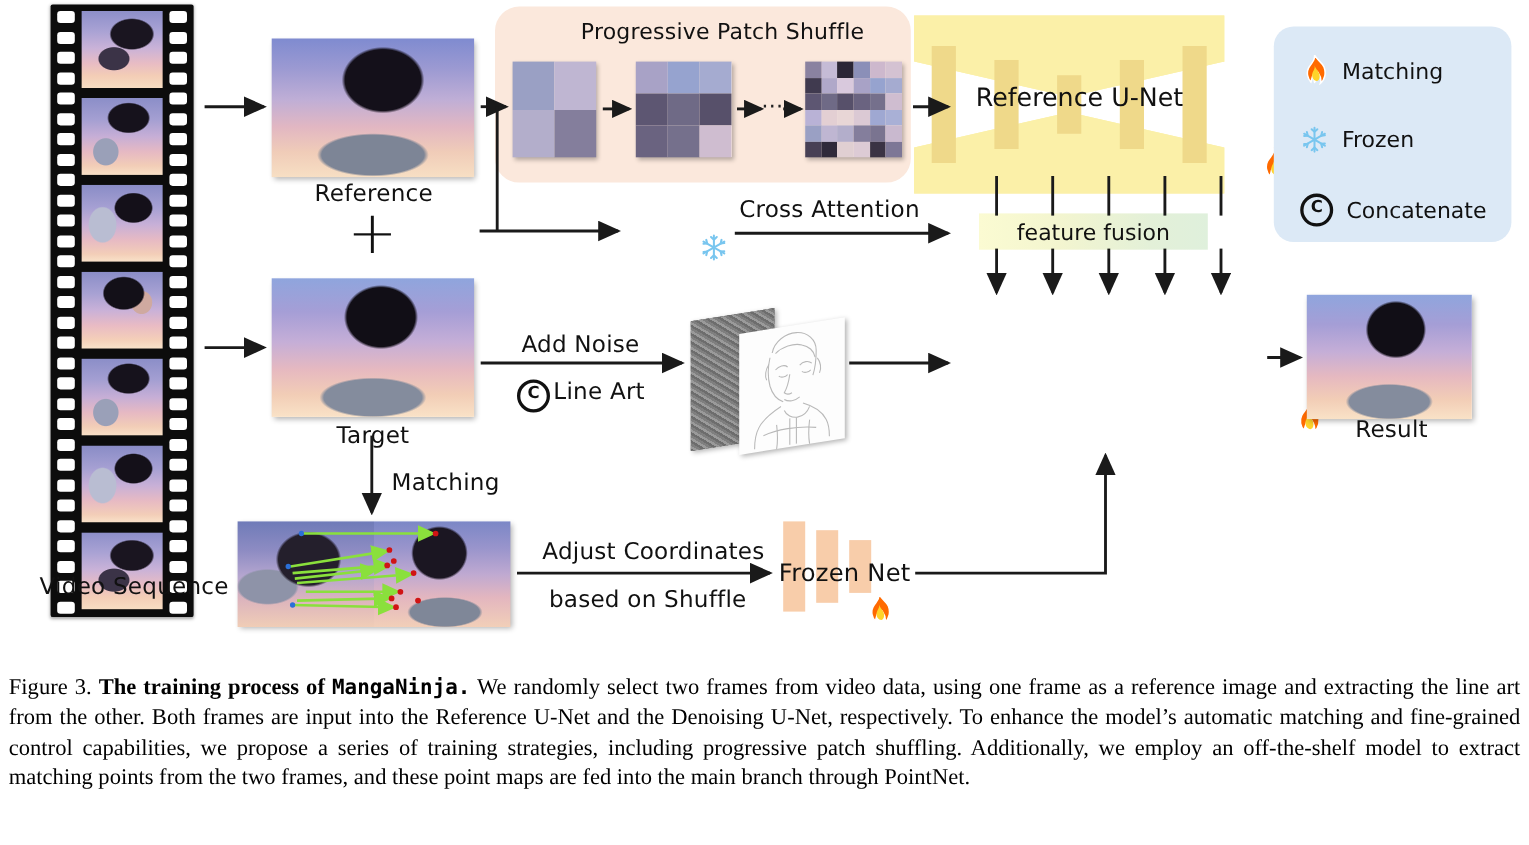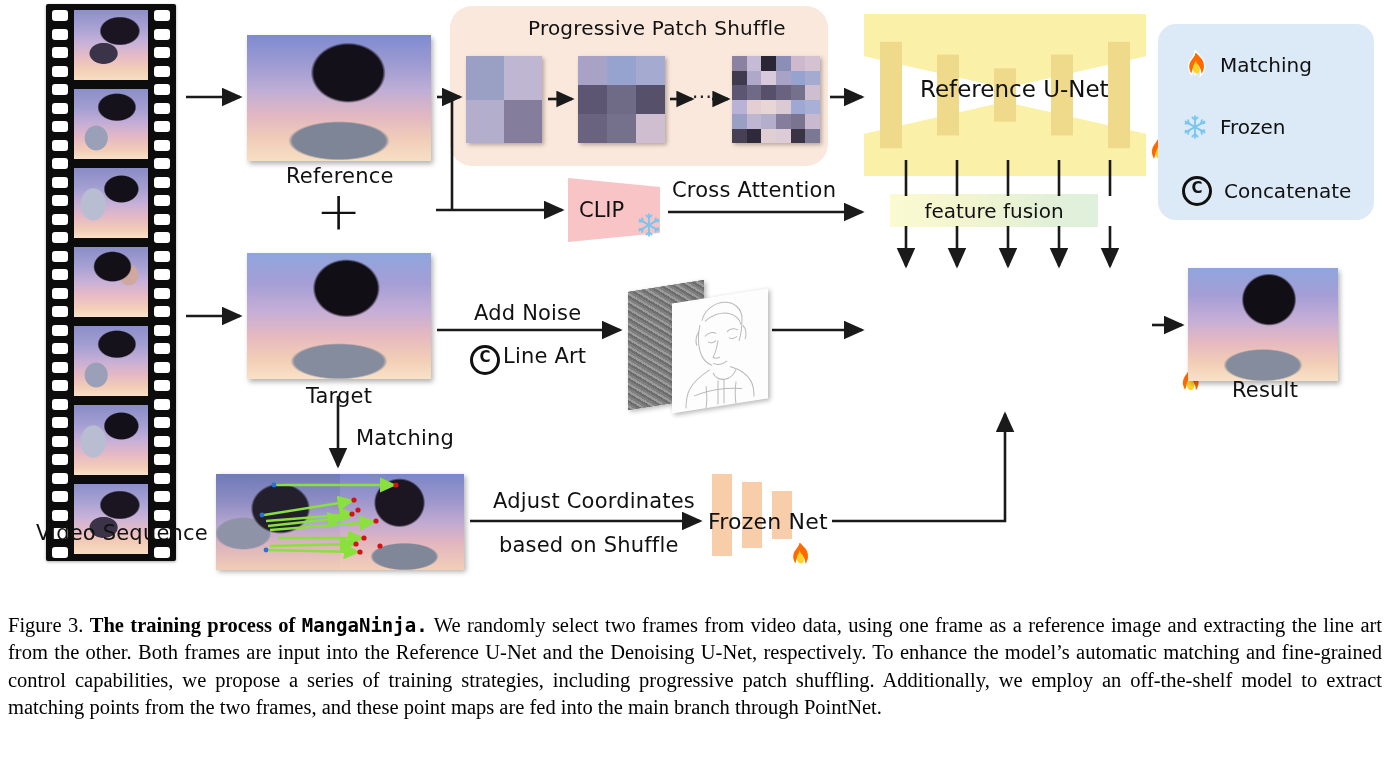--- a/index.html
+++ b/index.html
@@ -60,21 +60,21 @@
   .p{width:100%;height:100%;}
 
   #legend{left:1158px;top:24px;width:216px;height:196px;background:#dce9f6;border-radius:18px;}
   .legrow{position:absolute;left:24px;display:flex;align-items:center;gap:12px;}
   .legtxt{font-size:20px;color:#111;}
 
   
   .unet{position:absolute;}
   .unet svg{position:absolute;left:0;top:0;}
   .unetlabel{position:absolute;font-size:23px;color:#111;white-space:nowrap;}
-  #refunet{left:860px;top:10px;width:290px;height:170px;}
+  #refunet{left:827px;top:10px;width:290px;height:170px;}
   #denunet{left:860px;top:245px;width:290px;height:165px;}
   #ffbar{left:890px;top:194px;width:208px;height:33px;
          background:linear-gradient(90deg,#fbfbd2 0%,#f3f5cf 35%,#e3f0d8 75%,#dff0dc 100%);
          display:flex;align-items:center;justify-content:center;}
   #ffbar span{font-size:20px;color:#111;}
 
   
   #clip{left:568px;top:178px;width:92px;height:64px;}
   #clip .shape{position:absolute;inset:0;background:#f8c4c6;
         clip-path:polygon(0% 0%,100% 14%,100% 86%,0% 100%);}
@@ -287,24 +287,20 @@
       <div class="p" style="background: rgb(71, 64, 85);"></div>
       <div class="p" style="background: rgb(47, 42, 58);"></div>
       <div class="p" style="background: rgb(224, 207, 210);"></div>
       <div class="p" style="background: rgb(221, 203, 213);"></div>
       <div class="p" style="background: rgb(58, 51, 68);"></div>
       <div class="p" style="background: rgb(125, 119, 150);"></div>
     </div>
   <div class="abs lbl" style="left:692px;top:84px;font-size:20px;color:#222;">⋯</div>
 
   
-  <div class="abs" id="clip">
-    <div class="shape"></div>
-    <div class="t">CLIP</div>
-  </div>
   <span class="abs snow" style="left:636px;top:212px;">
     <svg width="26" height="26" viewBox="0 0 24 24">
       <g stroke="#79c6ef" stroke-width="1.7" stroke-linecap="round" fill="none">
         <path d="M12 2v20M3.3 7l17.4 10M3.3 17L20.7 7"></path>
         <path d="M12 5.4 9.6 3.2M12 5.4l2.4-2.2M12 18.6l-2.4 2.2M12 18.6l2.4 2.2"></path>
         <path d="M6.4 8.6 3.3 8.9M6.4 8.6 5.6 5.6M17.6 15.4l3.1-.3M17.6 15.4l.8 3"></path>
         <path d="M6.4 15.4l-3.1.3M6.4 15.4l-.8 3M17.6 8.6l3.1-.3M17.6 8.6l.8-3"></path>
       </g>
     </svg>
   </span>

